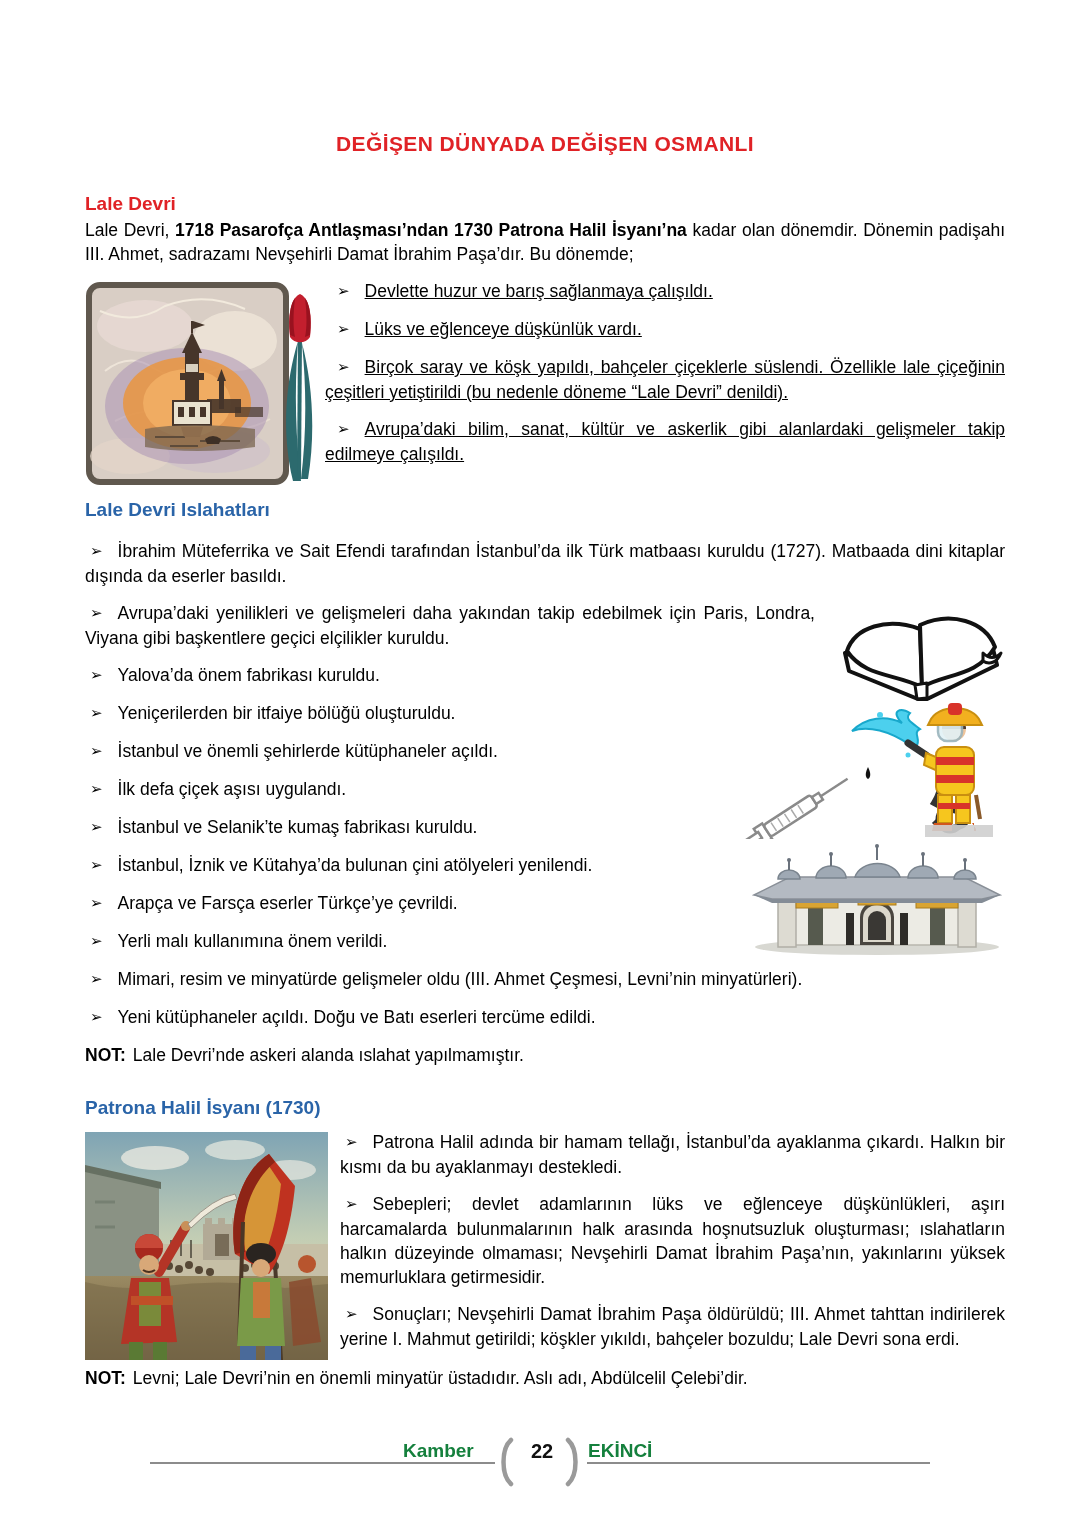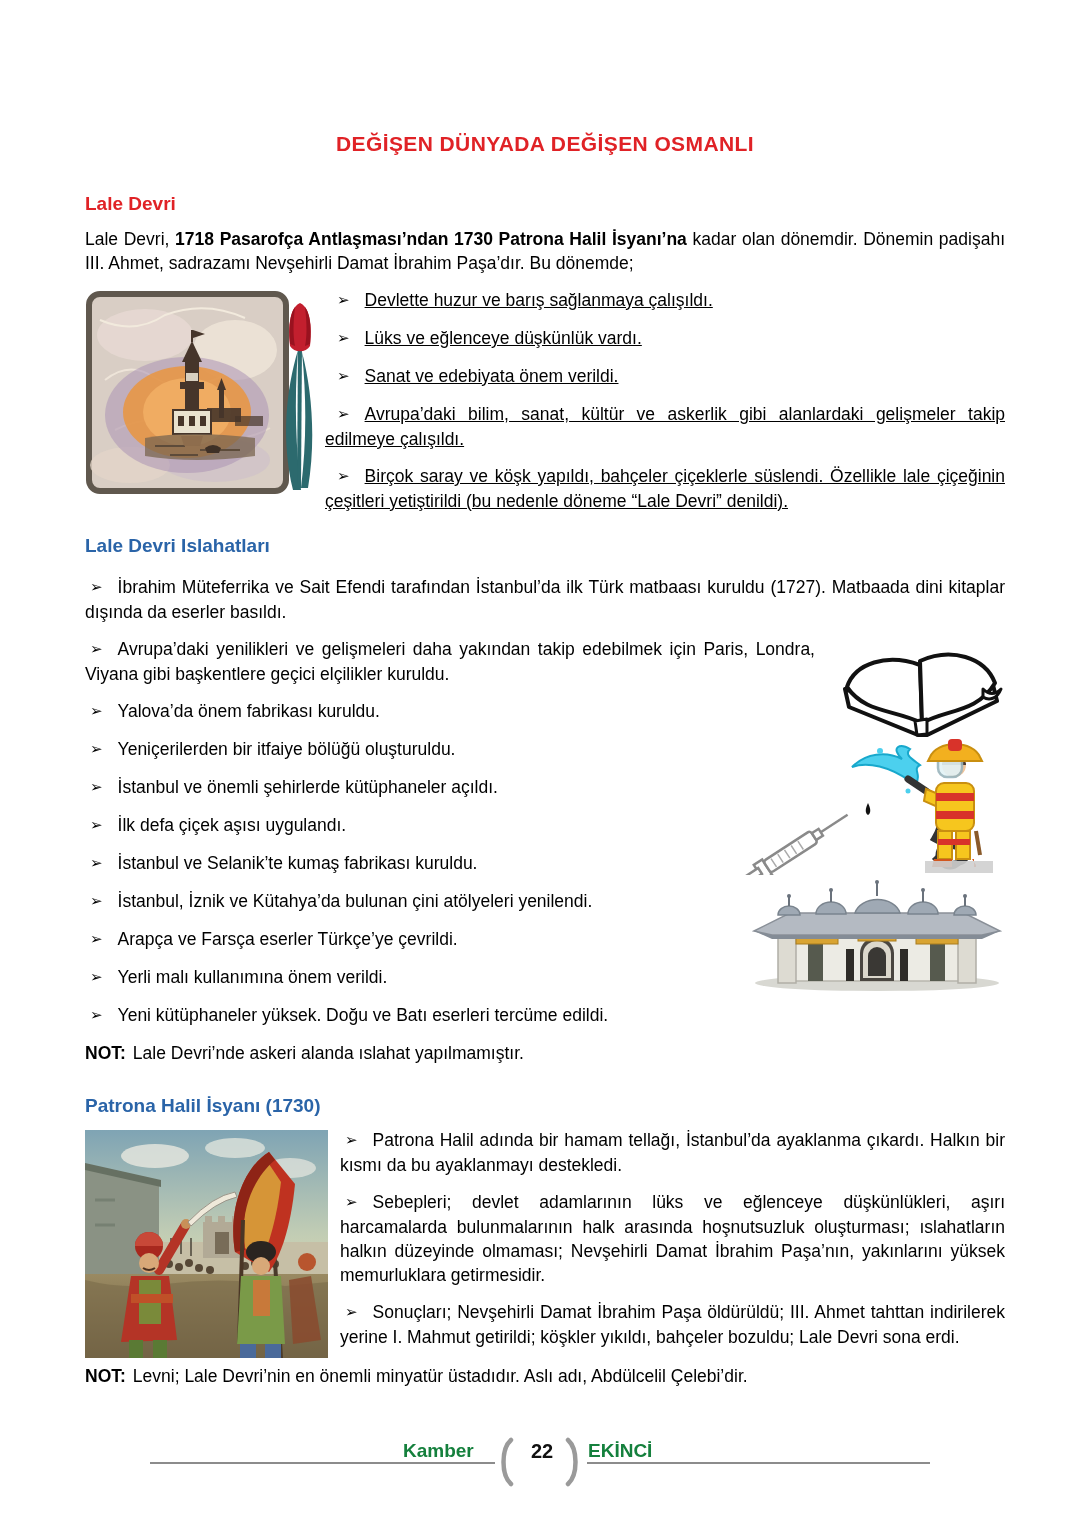--- a/index.html
+++ b/index.html
@@ -2,21 +2,21 @@
 <html><head>
 <meta charset="utf-8">
 <style>
   html,body{margin:0;padding:0;background:#fff;}
   .page{position:relative;width:1080px;height:1527px;background:#ffffff;overflow:hidden;
         font-family:"Liberation Sans",sans-serif;color:#000;border-radius:12px;}
   .content{position:absolute;left:85px;top:0;width:920px;}
   .doc-title{margin:0;padding-top:132px;text-align:center;font-size:21px;font-weight:bold;
              color:#e02226;letter-spacing:.4px;}
   h2{font-size:19px;font-weight:bold;margin:0;}
-  .h-red{color:#e02226;margin-top:37px;margin-bottom:12px;}
+  .h-red{color:#e02226;margin-top:37px;margin-bottom:3px;}
   .h-blue{color:#2a64a8;}
   .h-isl{margin-top:9px;margin-bottom:18px;}
   .h-pat{margin-top:30px;margin-bottom:11px;}
   p{margin:0;}
   .body-txt{font-size:17.5px;line-height:24px;}
   .intro{text-align:justify;}
   .sec{display:flow-root;}
   .sec1{margin-top:13px;text-decoration:underline;}
   .bl{font-size:17.5px;line-height:24px;text-align:justify;margin:0 0 13px 0;}
   .ind1{text-indent:12px;}
@@ -93,23 +93,22 @@
           <path d="M208,200 C196,150 201,100 213,60 C209,112 211,160 216,200 Z" fill="#2c6a6e"></path>
           <path d="M223,198 C231,150 227,100 217,62 C222,112 221,158 216,198 Z" fill="#2c6a6e"></path>
           <path d="M214,198 L215,55" stroke="#2c6a6e" stroke-width="4"></path>
           <path d="M205,56 C202,28 208,16 215,13 C222,16 228,28 225,56 C221,63 209,63 205,56 Z" fill="#c31f2e"></path>
           <path d="M205,54 C203,34 206,22 210,17 C208,34 208,46 210,56 Z" fill="#99121f"></path>
           <path d="M225,54 C227,34 224,22 220,17 C222,34 222,46 220,56 Z" fill="#99121f"></path>
         </svg>
       </div>
       <p class="bl ind1"><span class="ar">➢</span><span>Devlette huzur ve barış sağlanmaya çalışıldı.</span></p>
       <p class="bl ind1"><span class="ar">➢</span><span>Lüks ve eğlenceye düşkünlük vardı.</span></p>
-      <p class="bl ind1"><span class="ar">➢</span><span>Sanat ve edebiyata önem verildi.</span></p>
+      <p class="bl ind1"><span class="ar">➢</span><span>Birçok saray ve köşk yapıldı, bahçeler çiçeklerle süslendi. Özellikle lale çiçeğinin çeşitleri yetiştirildi (bu nedenle döneme “Lale Devri” denildi).</span></p>
       <p class="bl ind1"><span class="ar">➢</span><span>Avrupa’daki bilim, sanat, kültür ve askerlik gibi alanlardaki gelişmeler takip edilmeye çalışıldı.</span></p>
-      <p class="bl ind1"><span class="ar">➢</span><span>Birçok saray ve köşk yapıldı, bahçeler çiçeklerle süslendi. Özellikle lale çiçeğinin çeşitleri yetiştirildi (bu nedenle döneme “Lale Devri” denildi).</span></p>
     </div>
 
     <h2 class="h-blue h-isl">Lale Devri Islahatları</h2>
 
     <div class="sec">
       <p class="bl ind2"><span class="ar">➢</span><span>İbrahim Müteferrika ve Sait Efendi tarafından İstanbul’da ilk Türk matbaası kuruldu (1727). Matbaada dini kitaplar dışında da eserler basıldı.</span></p>
 
       <div class="fr img-book">
         <svg width="170" height="100" viewBox="0 0 170 100" xmlns="http://www.w3.org/2000/svg">
           <g fill="#ffffff" stroke="#111" stroke-width="4" stroke-linejoin="round">
@@ -195,21 +194,22 @@
             <circle cx="81" cy="13" r="2" fill="#6a727c"></circle>
           <circle cx="173" cy="13" r="2" fill="#6a727c"></circle>
             <circle cx="39" cy="19" r="2" fill="#6a727c"></circle>
           <circle cx="215" cy="19" r="2" fill="#6a727c"></circle>
         </svg>
       </div>
       <p class="bl ind2"><span class="ar">➢</span><span>İstanbul ve Selanik’te kumaş fabrikası kuruldu.</span></p>
       <p class="bl ind2"><span class="ar">➢</span><span>İstanbul, İznik ve Kütahya’da bulunan çini atölyeleri yenilendi.</span></p>
       <p class="bl ind2"><span class="ar">➢</span><span>Arapça ve Farsça eserler Türkçe’ye çevrildi.</span></p>
       <p class="bl ind2"><span class="ar">➢</span><span>Yerli malı kullanımına önem verildi.</span></p>
-      <p class="bl ind2"><span class="ar">➢</span><span>Yeni kütüphaneler yüksek. Doğu ve Batı eserleri tercüme edildi.</span></p>
+      <p class="bl ind2"><span class="ar">➢</span><span>Mimari, resim ve minyatürde gelişmeler oldu (III. Ahmet Çeşmesi, Levni’nin minyatürleri).</span></p>
+      <p class="bl ind2"><span class="ar">➢</span><span>Yeni kütüphaneler açıldı. Doğu ve Batı eserleri tercüme edildi.</span></p>
       <p class="note"><b>NOT:</b><span class="nt">Lale Devri’nde askeri alanda ıslahat yapılmamıştır.</span></p>
     </div>
 
     <h2 class="h-blue h-pat">Patrona Halil İsyanı (1730)</h2>
 
     <div class="sec">
       <div class="fl img-revolt">
         <svg width="243" height="228" viewBox="0 0 243 228" xmlns="http://www.w3.org/2000/svg">
           <defs>
             <linearGradient id="sky" x1="0" y1="0" x2="0" y2="1">

